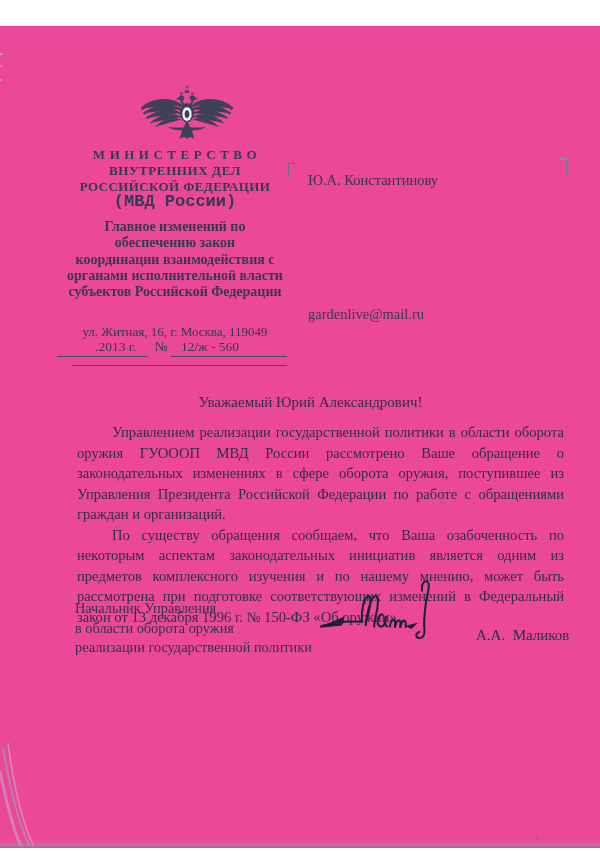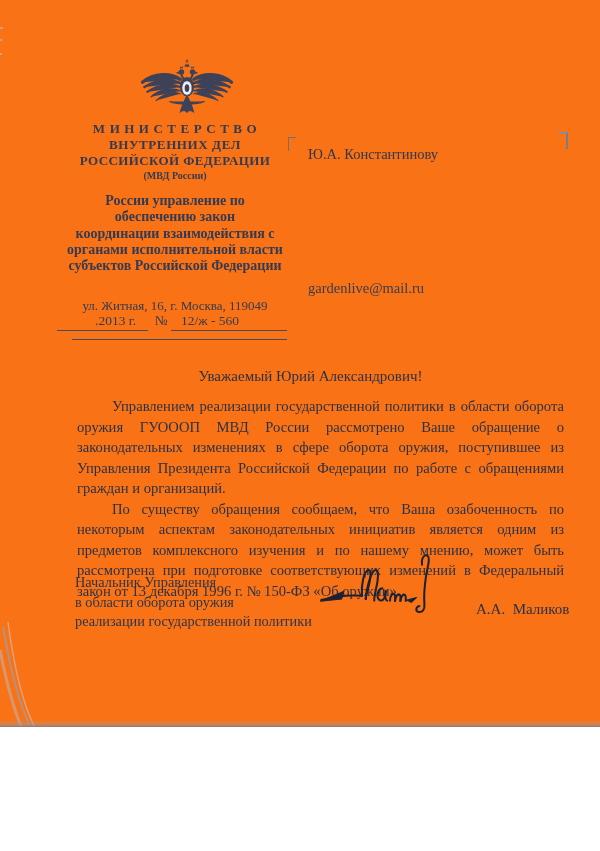--- a/index.html
+++ b/index.html
@@ -1,36 +1,37 @@
 <!DOCTYPE html>
 <html lang="ru"><head>
 <meta charset="utf-8">
 <style>
   html, body { margin: 0; padding: 0; background: #ffffff; }
   .page {
     position: relative;
     width: 600px;
-    height: 727px;
-    background: #f97316;
+    height: 822px;
+    background: #ec4899;
     overflow: hidden;
     font-family: "Liberation Serif", "DejaVu Serif", serif;
     color: #2c3247;
+    margin-top: 26px;
   }
   .abs { position: absolute; }
 
   
   .emblem { left: 136px; top: 59px; width: 102px; height: 60px; }
   .ministry {
     left: 40px; top: 121px; width: 270px;
     text-align: center; font-weight: bold; color: #333a52;
   }
   .ministry .m1 { font-size: 13px; letter-spacing: 4.5px; padding-left: 4px; line-height: 16px; }
   .ministry .m2 { font-size: 13px; letter-spacing: 0.6px; line-height: 15.5px; text-align: center; }
   .ministry .m3 { font-size: 13px; letter-spacing: 0.4px; line-height: 15.5px; }
-  .ministry .m4 { font-size: 10px; line-height: 16px; }
+  .ministry .m4 { font-size: 17px; line-height: 16px; font-family: Liberation Mono, monospace; }
   .department {
     left: 40px; top: 193px; width: 270px;
     text-align: center; font-weight: bold; color: #333a52;
     font-size: 14px; line-height: 16.3px;
   }
   .address-line {
     left: 40px; top: 298px; width: 270px;
     text-align: center; font-size: 13px; color: #343a50;
   }
   .date-part   { top: 313px; font-size: 13.5px; color: #343a50; }
@@ -127,21 +128,21 @@
   </svg>
 
   <div class="abs ministry">
     <div class="m1">МИНИСТЕРСТВО</div>
     <div class="m2">ВНУТРЕННИХ ДЕЛ</div>
     <div class="m3">РОССИЙСКОЙ ФЕДЕРАЦИИ</div>
     <div class="m4">(МВД России)</div>
   </div>
 
   <div class="abs department">
-    <div>России управление по</div>
+    <div>Главное изменений по</div>
     <div>обеспечению закон</div>
     <div>координации взаимодействия с</div>
     <div>органами исполнительной власти</div>
     <div>субъектов Российской Федерации</div>
   </div>
 
   <div class="abs address-line">ул. Житная, 16,  г. Москва, 119049</div>
   <span class="abs date-part d-prefix">.2013 г.</span>
   <span class="abs date-part d-no">№</span>
   <span class="abs date-part d-num">12/ж - 560</span>

